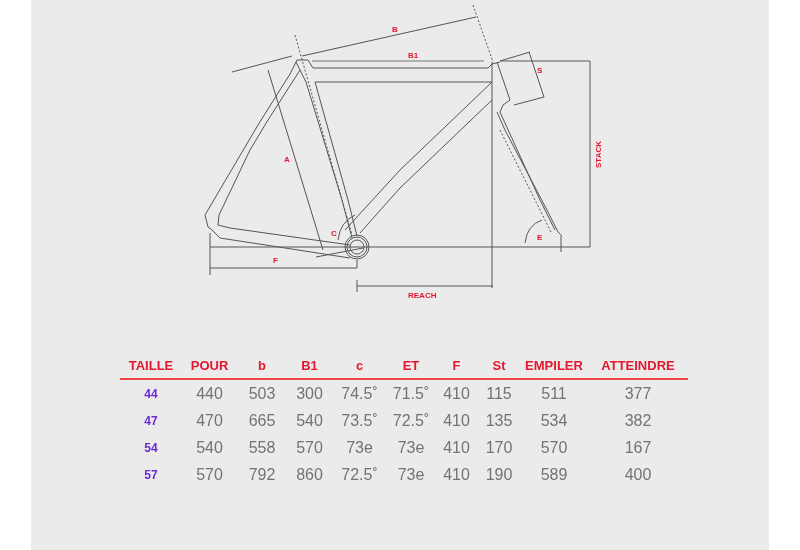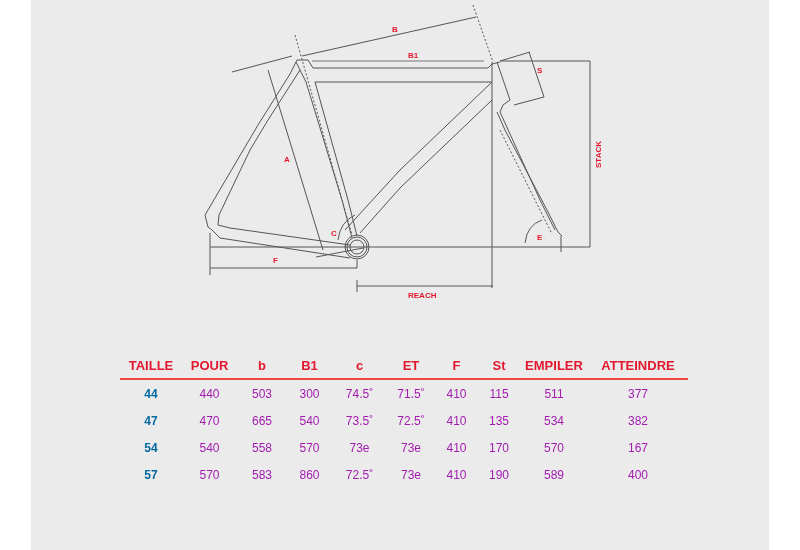--- a/index.html
+++ b/index.html
@@ -14,23 +14,23 @@
   .dim-label { font-family: "Liberation Sans", sans-serif; font-weight: bold; font-size: 8px; fill: #e3172d; }
   table.geo {
     position: absolute; left: 120px; top: 352px; border-collapse: collapse;
     font-family: "Liberation Sans", sans-serif;
   }
   table.geo th {
     color: #e3172d; font-weight: bold; font-size: 13px; text-align: center; padding: 0; height: 26px;
     border-bottom: 2px solid #ef4444; white-space: nowrap;
   }
   table.geo td {
-    color: #a21caf; font-size: 12px; text-align: center; padding: 0; height: 27px;
+    color: #737373; font-size: 16px; text-align: center; padding: 0; height: 27px;
   }
-  table.geo td.size { color: #0369a1; font-weight: bold; font-size: 12px; }
+  table.geo td.size { color: #6d28d9; font-weight: bold; font-size: 12px; }
 </style>
 </head>
 <body>
 
 <div class="panel"></div>
 
 <svg class="diagram" viewBox="0 0 800 320" xmlns="http://www.w3.org/2000/svg">
   <g fill="none" stroke="#555" stroke-width="1">
 
     <line x1="232" y1="72" x2="292" y2="56"></line>
@@ -148,21 +148,21 @@
       <td>73e</td>
       <td>73e</td>
       <td>410</td>
       <td>170</td>
       <td>570</td>
       <td>167</td>
     </tr>
     <tr>
       <td class="size">57</td>
       <td>570</td>
-      <td>583</td>
+      <td>792</td>
       <td>860</td>
       <td>72.5˚</td>
       <td>73e</td>
       <td>410</td>
       <td>190</td>
       <td>589</td>
       <td>400</td>
     </tr>
   </tbody>
 </table>

